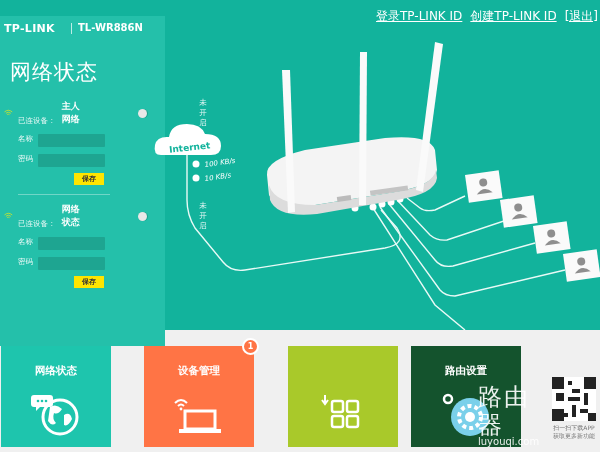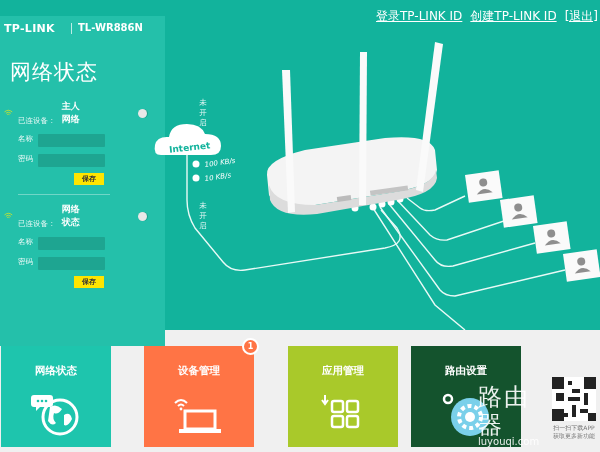--- a/index.html
+++ b/index.html
@@ -215,21 +215,20 @@
         <path d="M6 12 Q12 6 18 12" stroke="#fff" stroke-width="2" fill="none"></path>
         <path d="M9 15 Q12 12 15 15" stroke="#fff" stroke-width="2" fill="none"></path>
         <circle cx="12" cy="18" r="1.4" fill="#fff"></circle>
         <rect x="16" y="20" width="30" height="18" fill="none" stroke="#fff" stroke-width="3"></rect>
         <rect x="10" y="38" width="42" height="4" fill="#fff"></rect>
       </svg>
     </div>
   </div>
 
   <div class="tile t3">
-    <div class="tile-label">应用管理</div>
     <div class="tile-icon">
       <svg width="50" height="46" viewBox="0 0 50 46">
         <path d="M7 4 v8 M4 9 l3 4 l3 -4" stroke="#fff" stroke-width="2" fill="none"></path>
         <rect x="14" y="10" width="11" height="11" rx="2" fill="none" stroke="#fff" stroke-width="2.5"></rect>
         <rect x="29" y="10" width="11" height="11" rx="2" fill="none" stroke="#fff" stroke-width="2.5"></rect>
         <rect x="14" y="25" width="11" height="11" rx="2" fill="none" stroke="#fff" stroke-width="2.5"></rect>
         <rect x="29" y="25" width="11" height="11" rx="2" fill="none" stroke="#fff" stroke-width="2.5"></rect>
       </svg>
     </div>
   </div>

